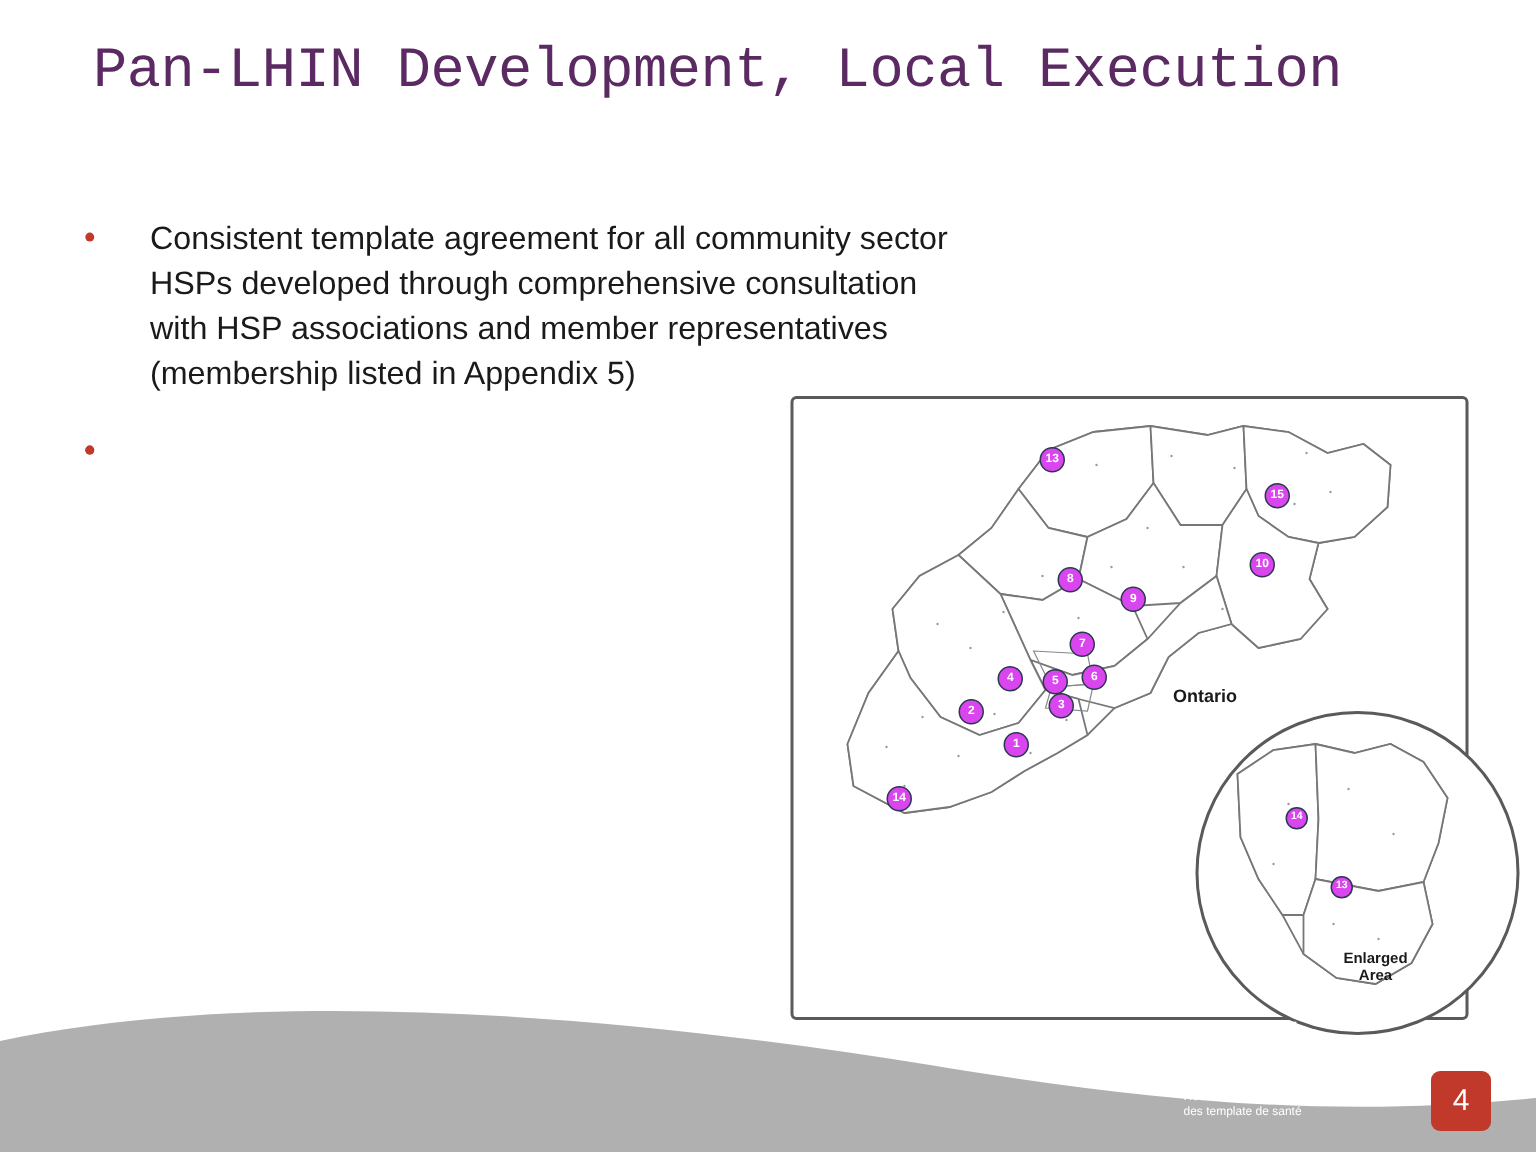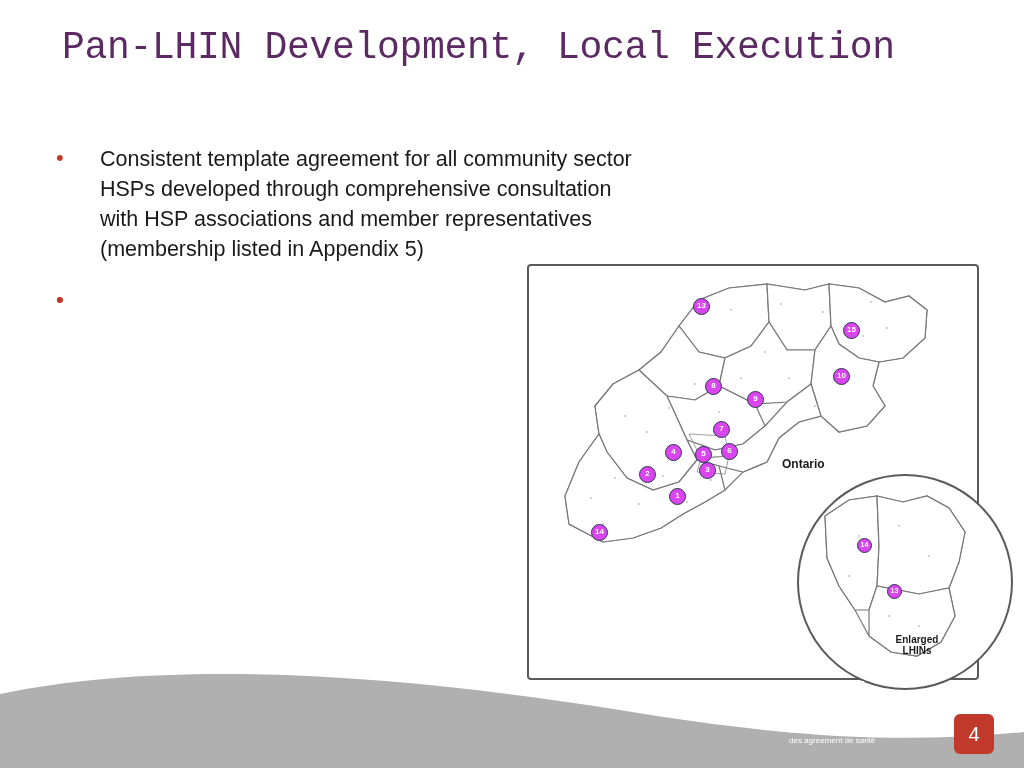--- a/index.html
+++ b/index.html
@@ -319,21 +319,21 @@
           <circle cx="60" cy="60" r="0.8"></circle>
             <circle cx="100" cy="50" r="0.8"></circle>
           <circle cx="130" cy="80" r="0.8"></circle>
             <circle cx="90" cy="140" r="0.8"></circle>
           <circle cx="120" cy="150" r="0.8"></circle>
             <circle cx="50" cy="100" r="0.8"></circle>
         </g>
       </svg>
       <div class="pin small" style="left:58px; top:62px;">14</div>
       <div class="pin small" style="left:88px; top:108px;">13</div>
-      <div class="inset-label">Enlarged LHINs</div>
+      <div class="inset-label">Enlarged Area</div>
     </div>
   </div>
 
   <svg class="wave" viewBox="0 0 1024 120" preserveAspectRatio="none">
     <path d="M0,46 C180,8 420,30 620,62 C790,90 900,96 1024,84 L1024,120 L0,120 Z" fill="#b0b0b0"></path>
   </svg>
 
   <div class="logo">
     <svg class="logo-mark" viewBox="0 0 40 40">
       <g fill="#ffffff">
@@ -341,19 +341,19 @@
         <path d="M5,26 C11,24 17,22 20,20 C15,18 9,20 5,26 Z"></path>
         <path d="M35,26 C29,24 23,22 20,20 C25,18 31,20 35,26 Z"></path>
         <rect x="19" y="20" width="2" height="14"></rect>
       </g>
     </svg>
     <div class="logo-word">Ontario</div>
     <div class="logo-sub">
       <div>Local Health Integration</div>
       <div>Network</div>
       <div>Réseau listed d'intégration</div>
-      <div>des agreement de santé</div>
+      <div>des template de santé</div>
     </div>
   </div>
 
   <div class="page-num">4</div>
 
 </div>
 
 </body></html>

